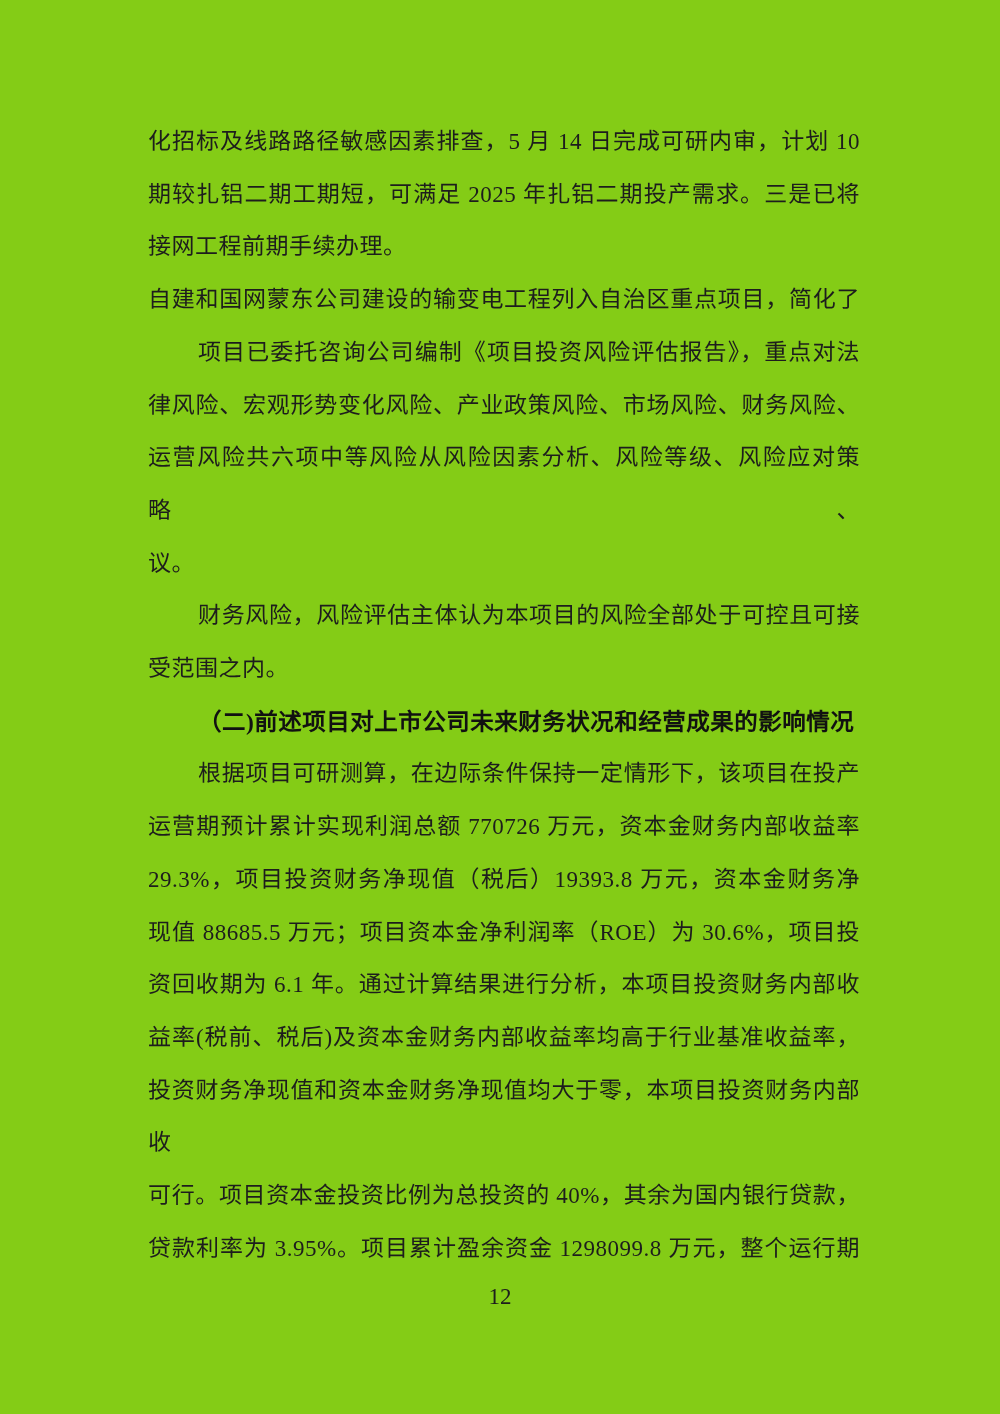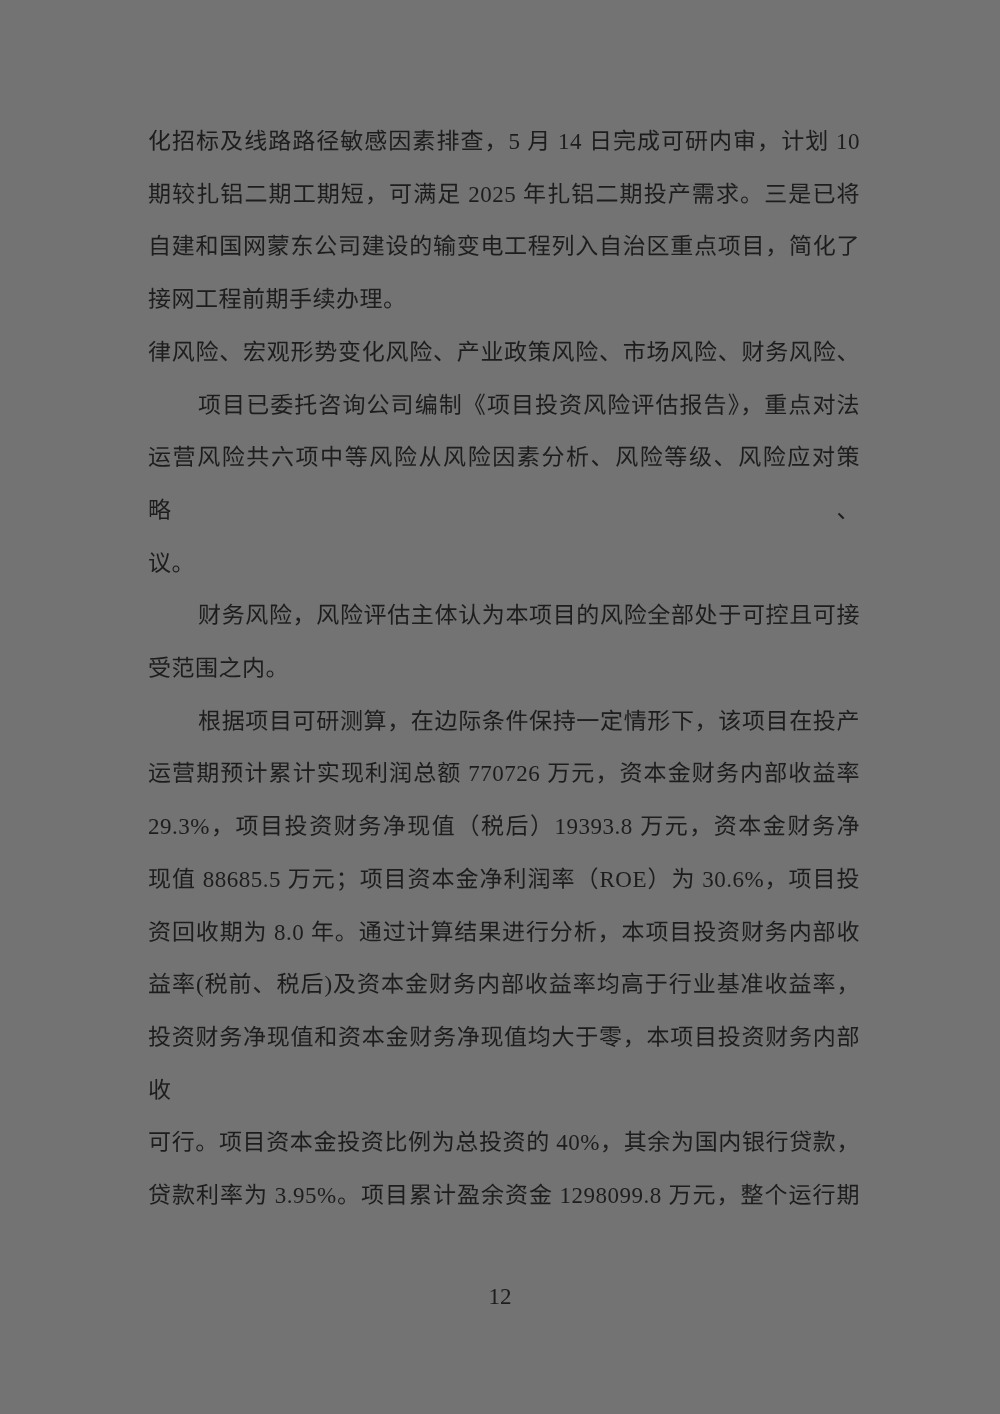--- a/index.html
+++ b/index.html
@@ -50,44 +50,47 @@
     left: 0;
     width: 100%;
     text-align: center;
     font-size: 23px;
     line-height: 24px;
   }
 </style>
 </head>
 <body>
 
-<div class="page" style="background: #737373; color: rgb(29, 29, 29);">
+<div class="page" style="background: #84cc16; color: rgb(29, 29, 29);">
   <div class="text-block">
       <div class="paragraph">
         <div class="line justify">化招标及线路路径敏感因素排查，5 月 14 日完成可研内审，计划 10</div>
         <div class="line justify">期较扎铝二期工期短，可满足 2025 年扎铝二期投产需求。三是已将</div>
+        <div class="line">接网工程前期手续办理。</div>
         <div class="line justify">自建和国网蒙东公司建设的输变电工程列入自治区重点项目，简化了</div>
-        <div class="line">接网工程前期手续办理。</div>
       </div>
       <div class="paragraph">
+        <div class="line justify indent">项目已委托咨询公司编制《项目投资风险评估报告》，重点对法</div>
         <div class="line justify">律风险、宏观形势变化风险、产业政策风险、市场风险、财务风险、</div>
-        <div class="line justify indent">项目已委托咨询公司编制《项目投资风险评估报告》，重点对法</div>
         <div class="line justify">运营风险共六项中等风险从风险因素分析、风险等级、风险应对策略、</div>
         <div class="line">议。</div>
       </div>
       <div class="paragraph">
         <div class="line justify indent">财务风险，风险评估主体认为本项目的风险全部处于可控且可接</div>
         <div class="line">受范围之内。</div>
       </div>
+      <div class="paragraph heading" style="color: rgb(17, 17, 17);">
+        <div class="line indent">（二)前述项目对上市公司未来财务状况和经营成果的影响情况</div>
+      </div>
       <div class="paragraph">
         <div class="line justify indent">根据项目可研测算，在边际条件保持一定情形下，该项目在投产</div>
         <div class="line justify">运营期预计累计实现利润总额 770726 万元，资本金财务内部收益率</div>
         <div class="line justify">29.3%，项目投资财务净现值（税后）19393.8 万元，资本金财务净</div>
         <div class="line justify">现值 88685.5 万元；项目资本金净利润率（ROE）为 30.6%，项目投</div>
-        <div class="line justify">资回收期为 8.0 年。通过计算结果进行分析，本项目投资财务内部收</div>
+        <div class="line justify">资回收期为 6.1 年。通过计算结果进行分析，本项目投资财务内部收</div>
         <div class="line justify">益率(税前、税后)及资本金财务内部收益率均高于行业基准收益率，</div>
         <div class="line justify">投资财务净现值和资本金财务净现值均大于零，本项目投资财务内部收</div>
         <div class="line justify">可行。项目资本金投资比例为总投资的 40%，其余为国内银行贷款，</div>
         <div class="line justify">贷款利率为 3.95%。项目累计盈余资金 1298099.8 万元，整个运行期</div>
       </div>
     </div>
   <div class="footer">
     <span>12</span>
   </div>
 </div>

